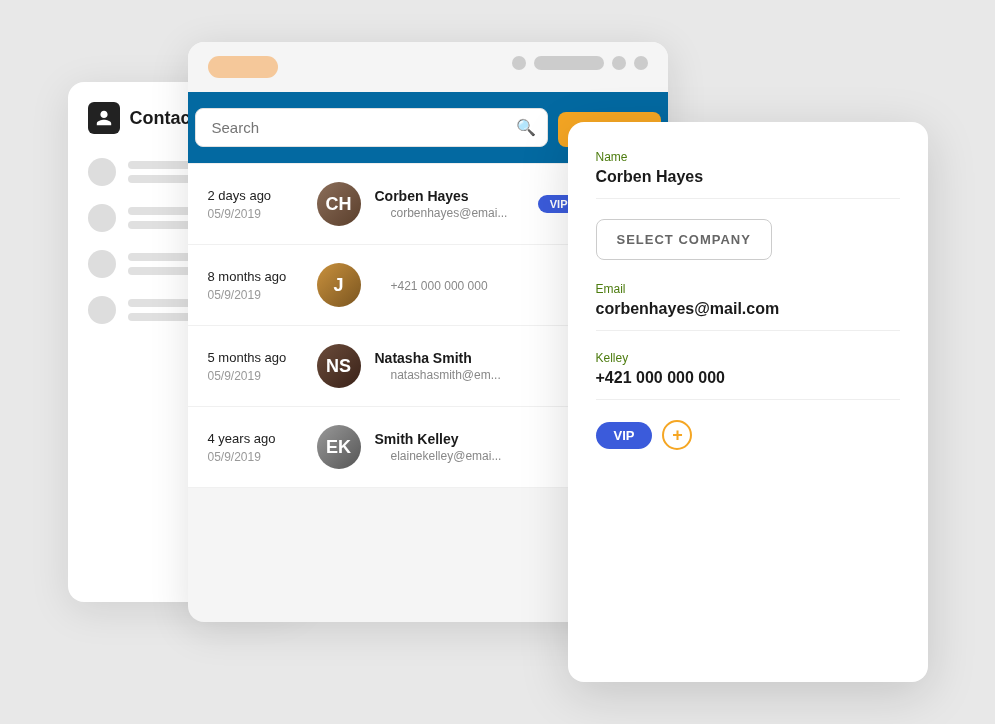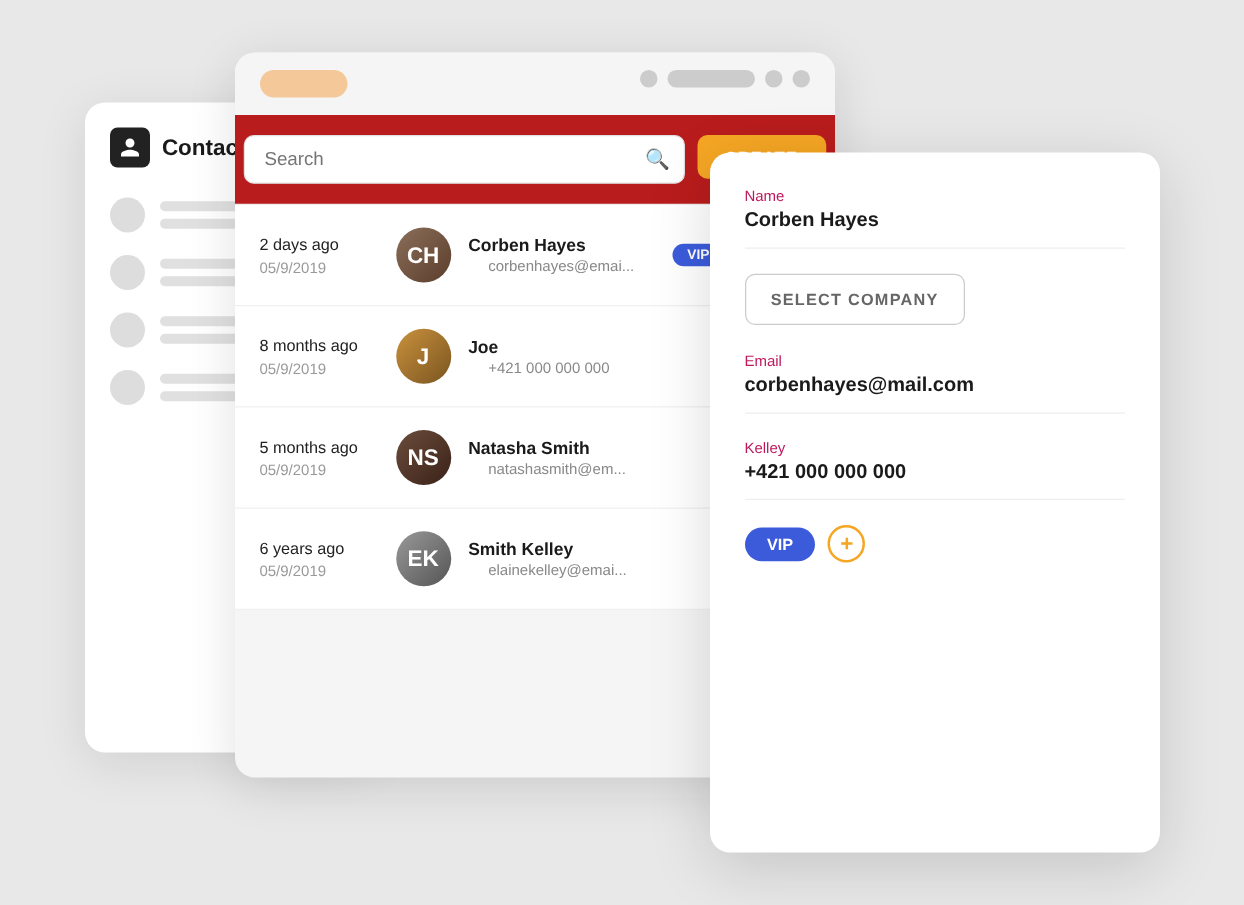--- a/index.html
+++ b/index.html
@@ -124,23 +124,23 @@
 
     .top-pill {
       background: #f5c89a;
       border-radius: 20px;
       width: 70px;
       height: 22px;
     }
 
     .search-bar-container {
       padding: 16px 7px;
-      background: #b91c1c;
-      display: flex;
-      align-items: flex-start;
+      background: #0369a1;
+      display: flex;
+      align-items: flex-end;
       gap: 10px;
       border-bottom: 1px solid #eee;
     }
 
     .search-input-wrap {
       flex: 1;
       position: relative;
       display: flex;
       align-items: center;
     }
@@ -256,21 +256,21 @@
       background: #fff;
       border-radius: 16px;
       box-shadow: 0 12px 50px rgba(0,0,0,0.15);
       padding: 28px 28px 20px 28px;
       z-index: 10;
       overflow-y: auto;
     }
 
     .detail-field-label {
       font-size: 12px;
-      color: #be185d;
+      color: #4d7c0f;
       margin-bottom: 4px;
       font-weight: 400;
     }
 
     .detail-field-value {
       font-size: 16px;
       font-weight: 700;
       color: #1a1a1a;
       padding-bottom: 12px;
       border-bottom: 1.5px solid #eee;
@@ -439,40 +439,39 @@
         </div>
       </div>
 
       <div class="contact-item">
         <div class="contact-time">
           <div class="contact-time-ago">8 months ago</div>
           <div class="contact-date">05/9/2019</div>
         </div>
         <div class="contact-avatar avatar-joe">J</div>
         <div class="contact-info">
-          <div class="contact-name">Joe</div>
           <div class="contact-sub">+421 000 000 000</div>
         </div>
       </div>
 
       <div class="contact-item">
         <div class="contact-time">
           <div class="contact-time-ago">5 months ago</div>
           <div class="contact-date">05/9/2019</div>
         </div>
         <div class="contact-avatar avatar-natasha">NS</div>
         <div class="contact-info">
           <div class="contact-name">Natasha Smith</div>
           <div class="contact-sub">natashasmith@em...</div>
         </div>
       </div>
 
       <div class="contact-item">
         <div class="contact-time">
-          <div class="contact-time-ago">6 years ago</div>
+          <div class="contact-time-ago">4 years ago</div>
           <div class="contact-date">05/9/2019</div>
         </div>
         <div class="contact-avatar avatar-elaine">EK</div>
         <div class="contact-info">
           <div class="contact-name">Smith Kelley</div>
           <div class="contact-sub">elainekelley@emai...</div>
         </div>
       </div>
 
     </div>

